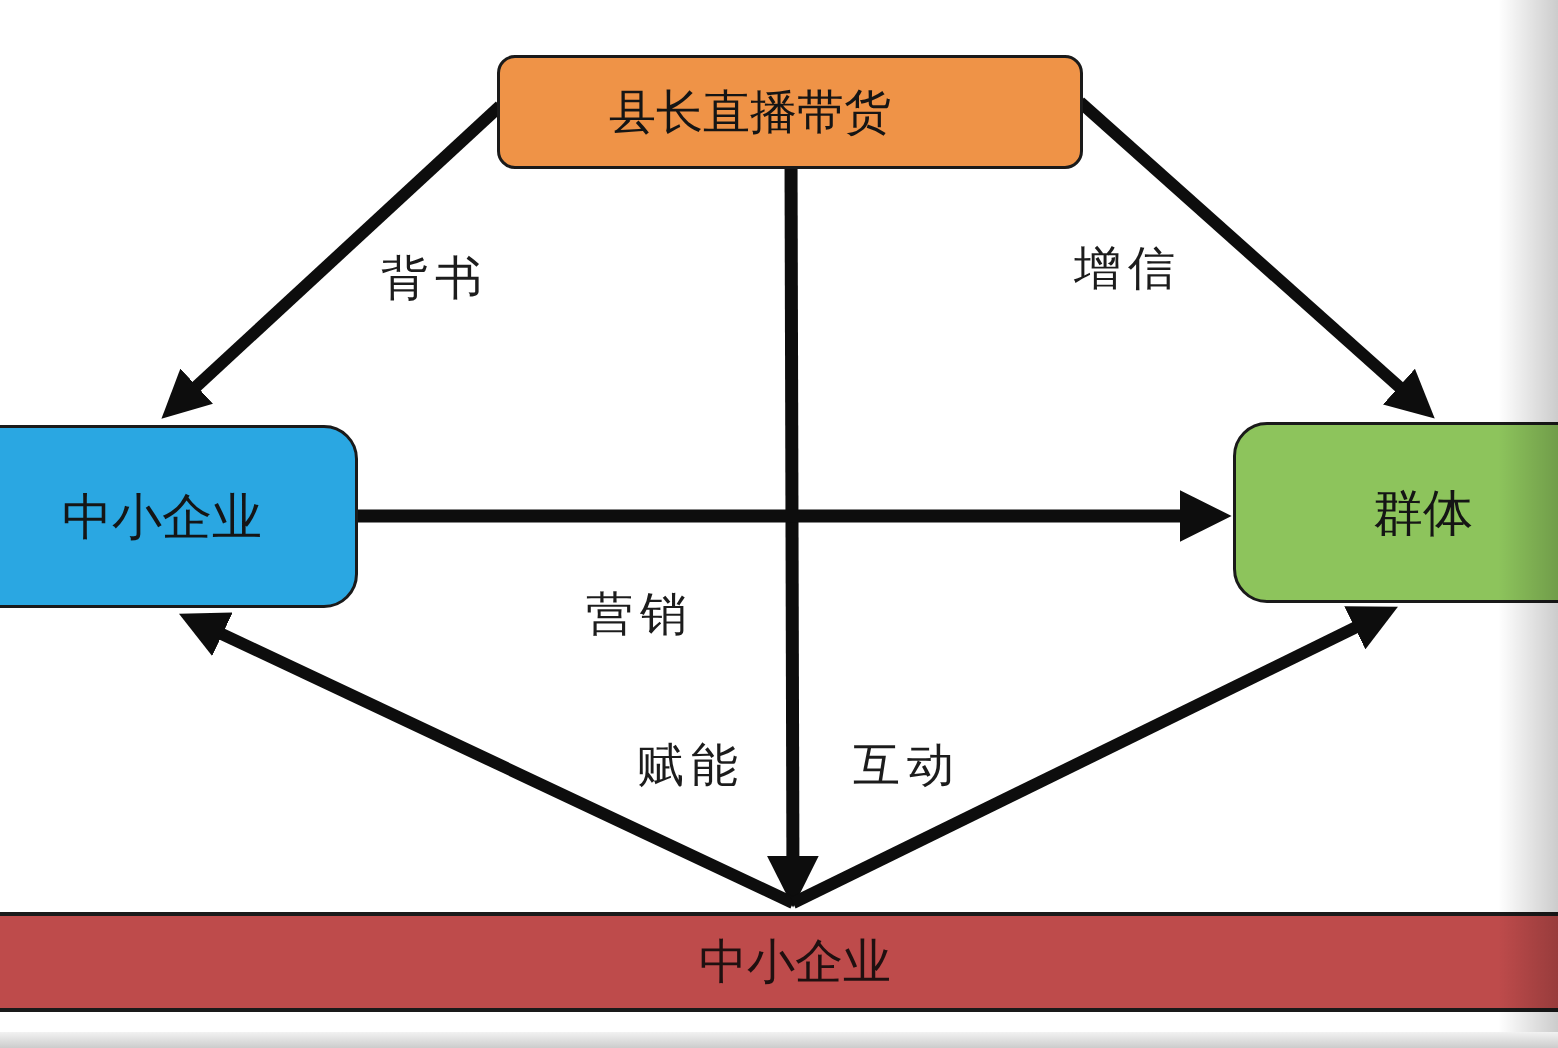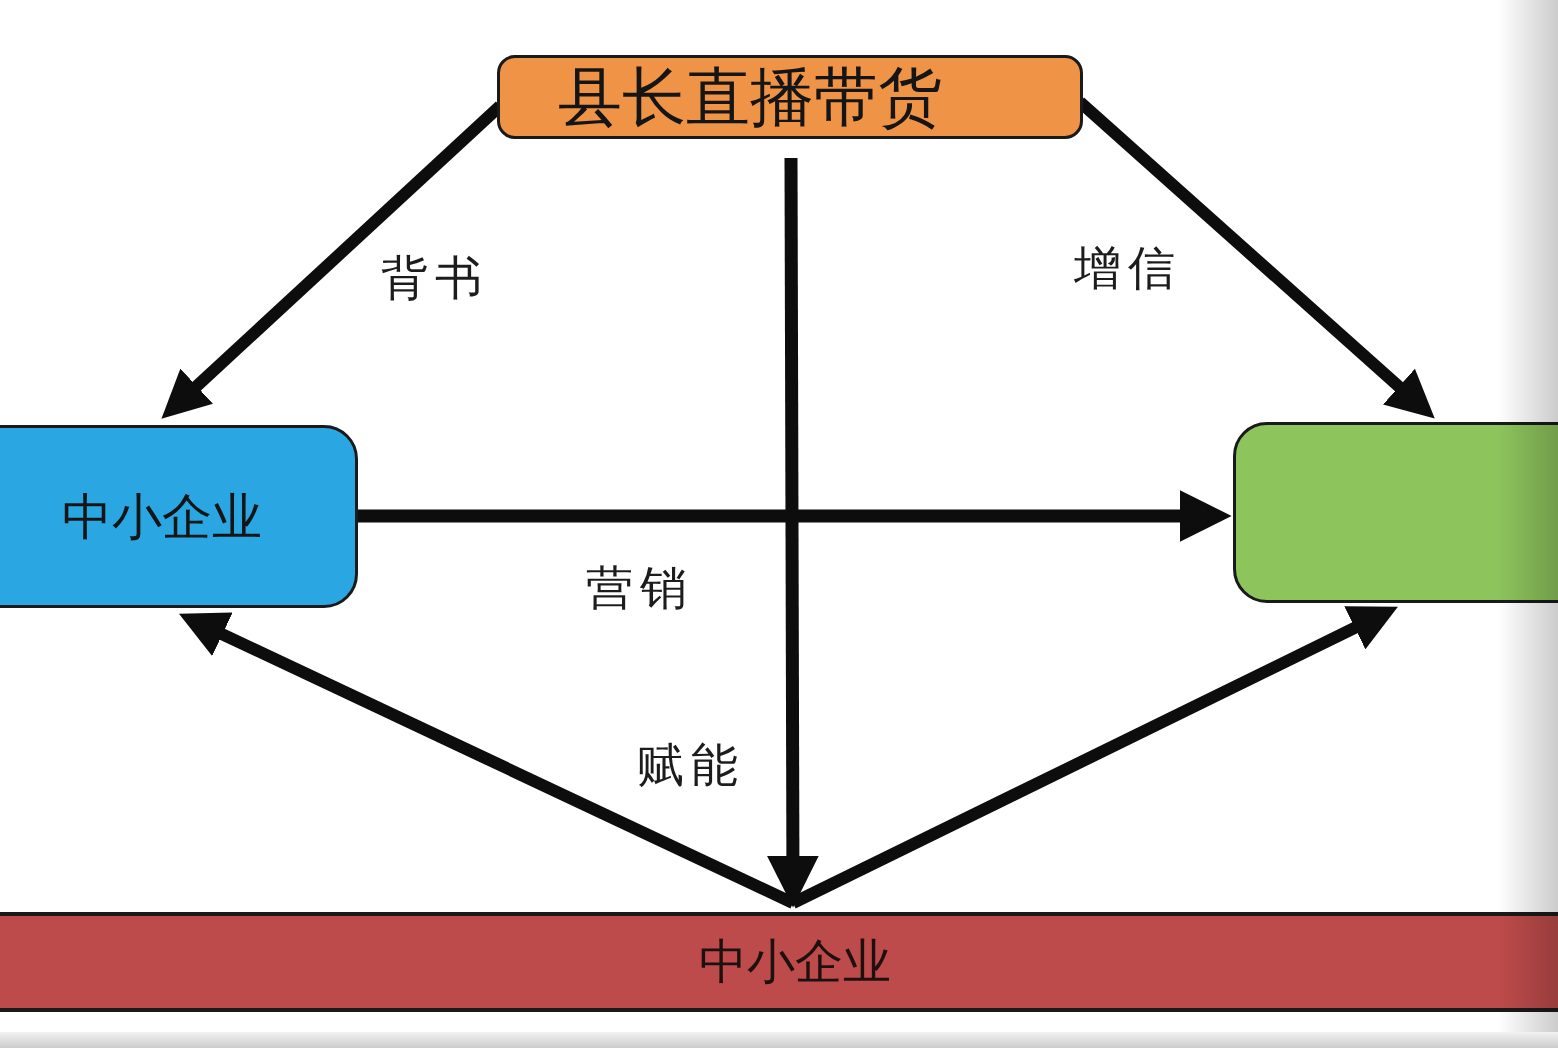--- a/index.html
+++ b/index.html
@@ -29,24 +29,24 @@
     border: 3px solid #1a1a1a;
     display: flex;
     flex-direction: column;
     align-items: center;
     justify-content: center;
     color: #151515;
     text-align: center;
   }
   .node-top {
     left: 497px; top: 55px;
-    width: 586px; height: 84px;
+    width: 586px; height: 114px;
     background: #EF9347;
     border-radius: 18px;
-    font-size: 64px;
+    font-size: 47px;
     padding-right: 80px;
   }
   .node-left {
     left: -34px; top: 425px;
     width: 392px; height: 183px;
     background: #2AA7E2;
     border-radius: 34px;
     font-size: 50px;
     line-height: 74px;
   }
@@ -118,31 +118,33 @@
 
   <div class="node node-top">
     <span>县长直播带货</span>
   </div>
 
   <div class="node node-left">
     <span>中小企业</span>
   </div>
 
   <div class="node node-right">
+    <span>群体</span>
   </div>
 
   <div class="node node-bottom">
     <span>中小企业</span>
   </div>
 
   <div class="edge-label" style="left:435px; top:278px;">背书</div>
 
   <div class="edge-label" style="left:1128px; top:268px;">增信</div>
 
-  <div class="edge-label" style="left:640px; top:588px;text-align:center;">营销</div>
+  <div class="edge-label" style="left:640px; top:614px;text-align:center;">营销</div>
 
   <div class="edge-label" style="left:691px; top:765px;">赋能</div>
 
+  <div class="edge-label" style="left:907px; top:765px;">互动</div>
 
   <div class="right-shadow"></div>
   <div class="bottom-strip"></div>
 
 </div>
 
 </body></html>

